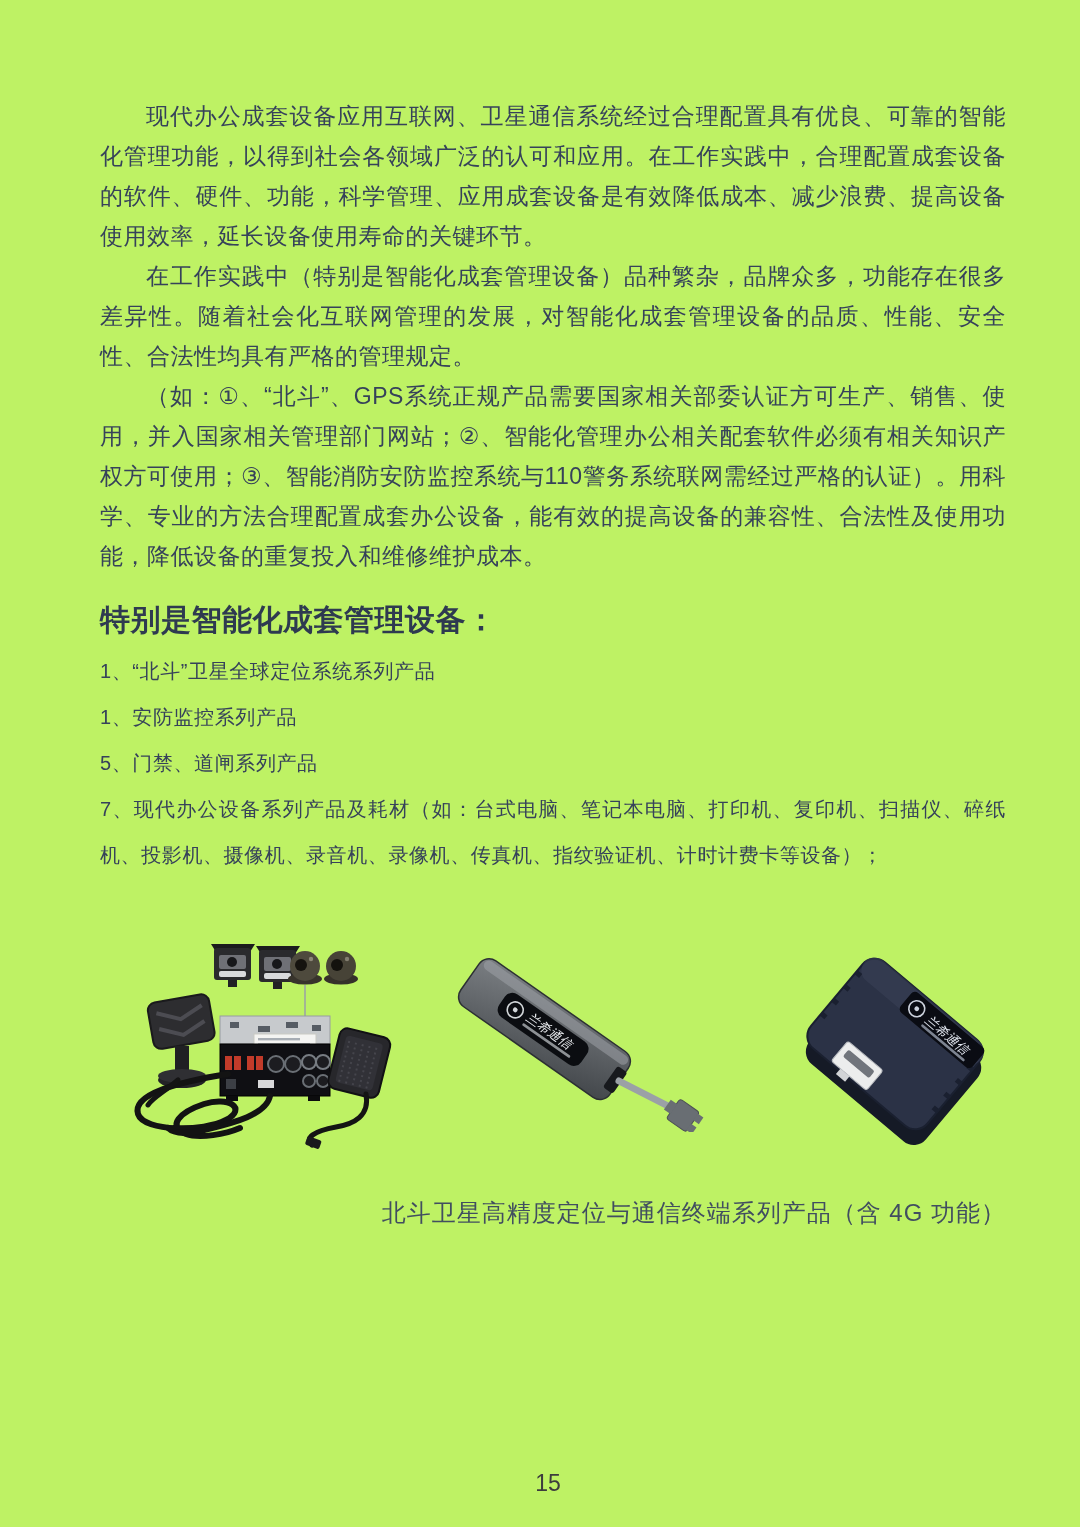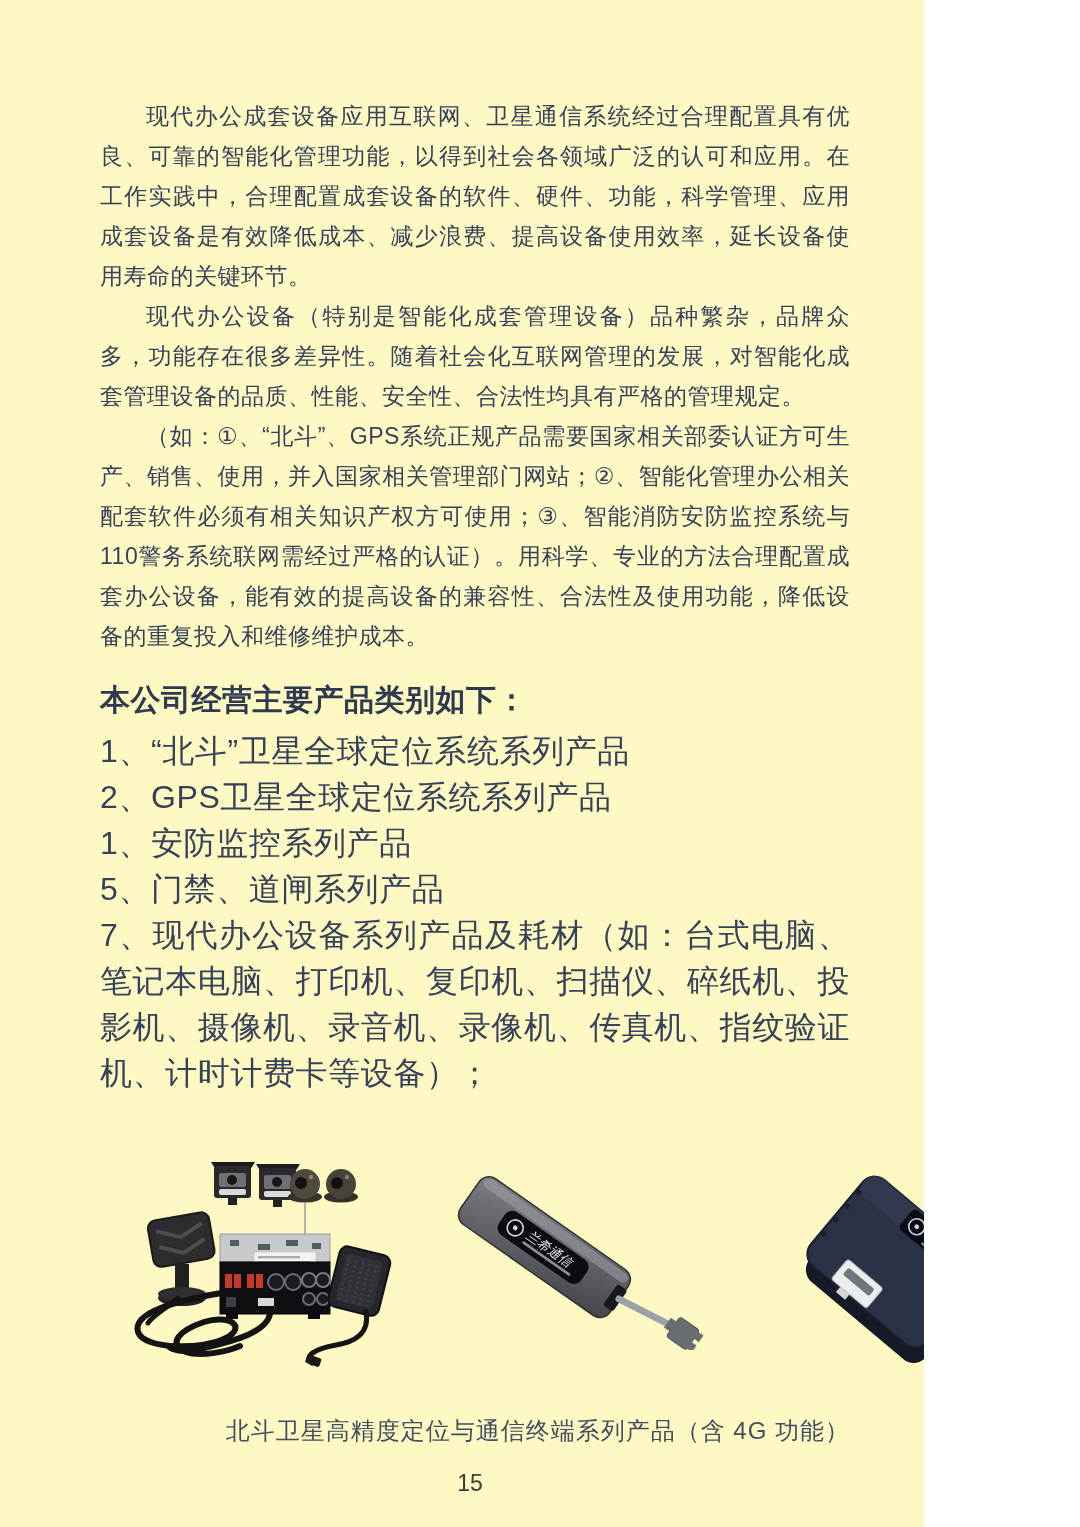--- a/index.html
+++ b/index.html
@@ -1,19 +1,19 @@
 <!DOCTYPE html>
 <html><head>
 <meta charset="utf-8">
 <style>
   html,body{margin:0;padding:0;background:#ffffff;}
   .page{
     position:relative;
-    width:924px;height:1527px;
-    background:#fef9c3;
+    width:1080px;height:1527px;
+    background:#bef264;
     font-family:"Liberation Sans","DejaVu Sans",sans-serif;
     color:#36425a;
     overflow:hidden;
   }
   .content{padding:96px 74px 0 100px;}
   p.body{
     margin:0;
     font-size:23px;
     line-height:40px;
     letter-spacing:0.5px;
@@ -24,21 +24,21 @@
   .heading{
     margin:22px 0 6px 0;
     font-size:30px;
     line-height:44px;
     font-weight:bold;
     color:#2e3a50;
     letter-spacing:0.5px;
   }
   .list{margin:0;}
   .list-item{
-    font-size:32px;
+    font-size:20px;
     line-height:46px;
     letter-spacing:0.6px;
     text-align:justify;
     color:#36425a;
   }
   .figure-row{
     position:relative;
     margin-top:46px;
     height:230px;
   }
@@ -64,28 +64,27 @@
   }
   svg text{font-family:"Liberation Sans","DejaVu Sans",sans-serif;}
 </style>
 </head>
 <body>
 
 <div class="page">
   <div class="content">
 
     <p class="body">现代办公成套设备应用互联网、卫星通信系统经过合理配置具有优良、可靠的智能化管理功能，以得到社会各领域广泛的认可和应用。在工作实践中，合理配置成套设备的软件、硬件、功能，科学管理、应用成套设备是有效降低成本、减少浪费、提高设备使用效率，延长设备使用寿命的关键环节。</p>
-    <p class="body">现代办公设备（特别是智能化成套管理设备）品种繁杂，品牌众多，功能存在很多差异性。随着社会化互联网管理的发展，对智能化成套管理设备的品质、性能、安全性、合法性均具有严格的管理规定。</p>
+    <p class="body">在工作实践中（特别是智能化成套管理设备）品种繁杂，品牌众多，功能存在很多差异性。随着社会化互联网管理的发展，对智能化成套管理设备的品质、性能、安全性、合法性均具有严格的管理规定。</p>
     <p class="body">（如：①、“北斗”、GPS系统正规产品需要国家相关部委认证方可生产、销售、使用，并入国家相关管理部门网站；②、智能化管理办公相关配套软件必须有相关知识产权方可使用；③、智能消防安防监控系统与110警务系统联网需经过严格的认证）。用科学、专业的方法合理配置成套办公设备，能有效的提高设备的兼容性、合法性及使用功能，降低设备的重复投入和维修维护成本。</p>
 
-    <h2 class="heading">本公司经营主要产品类别如下：</h2>
+    <h2 class="heading">特别是智能化成套管理设备：</h2>
 
     <div class="list">
       <div class="list-item">1、“北斗”卫星全球定位系统系列产品</div>
-      <div class="list-item">2、GPS卫星全球定位系统系列产品</div>
       <div class="list-item">1、安防监控系列产品</div>
       <div class="list-item">5、门禁、道闸系列产品</div>
       <div class="list-item">7、现代办公设备系列产品及耗材（如：台式电脑、笔记本电脑、打印机、复印机、扫描仪、碎纸机、投影机、摄像机、录音机、录像机、传真机、指纹验证机、计时计费卡等设备）；</div>
     </div>
 
     <div class="figure-row">
 
       <svg class="fig fig-1" width="336" height="230" viewBox="0 0 336 230">
 
         <g>

